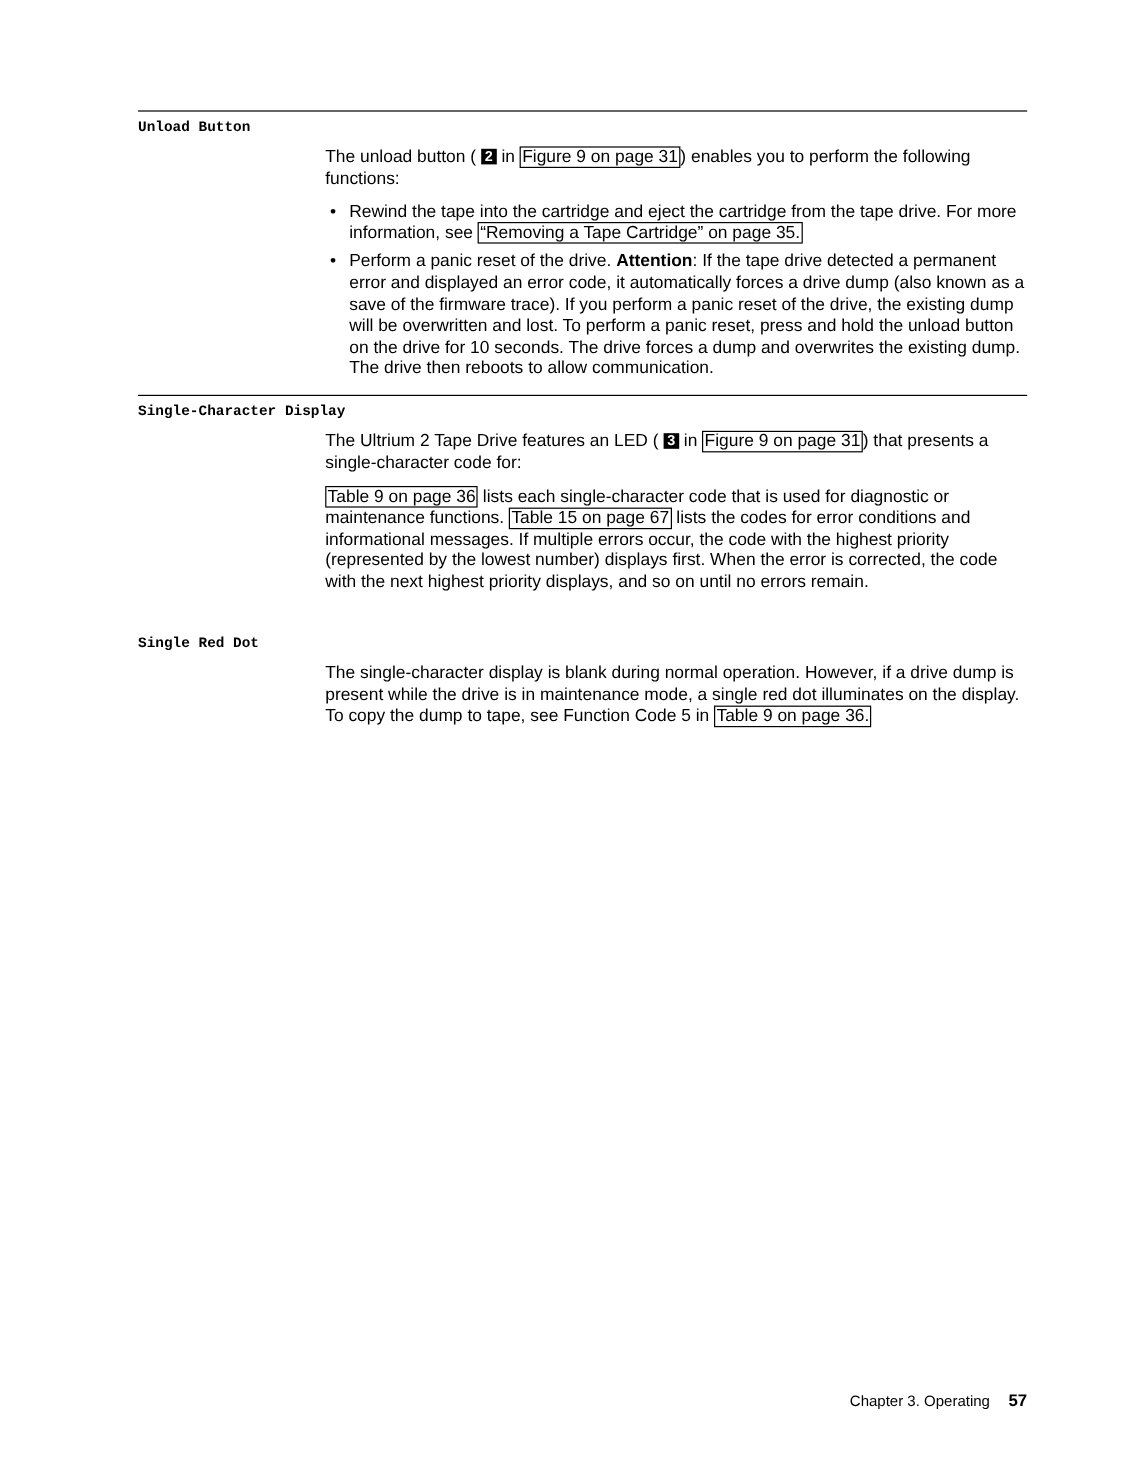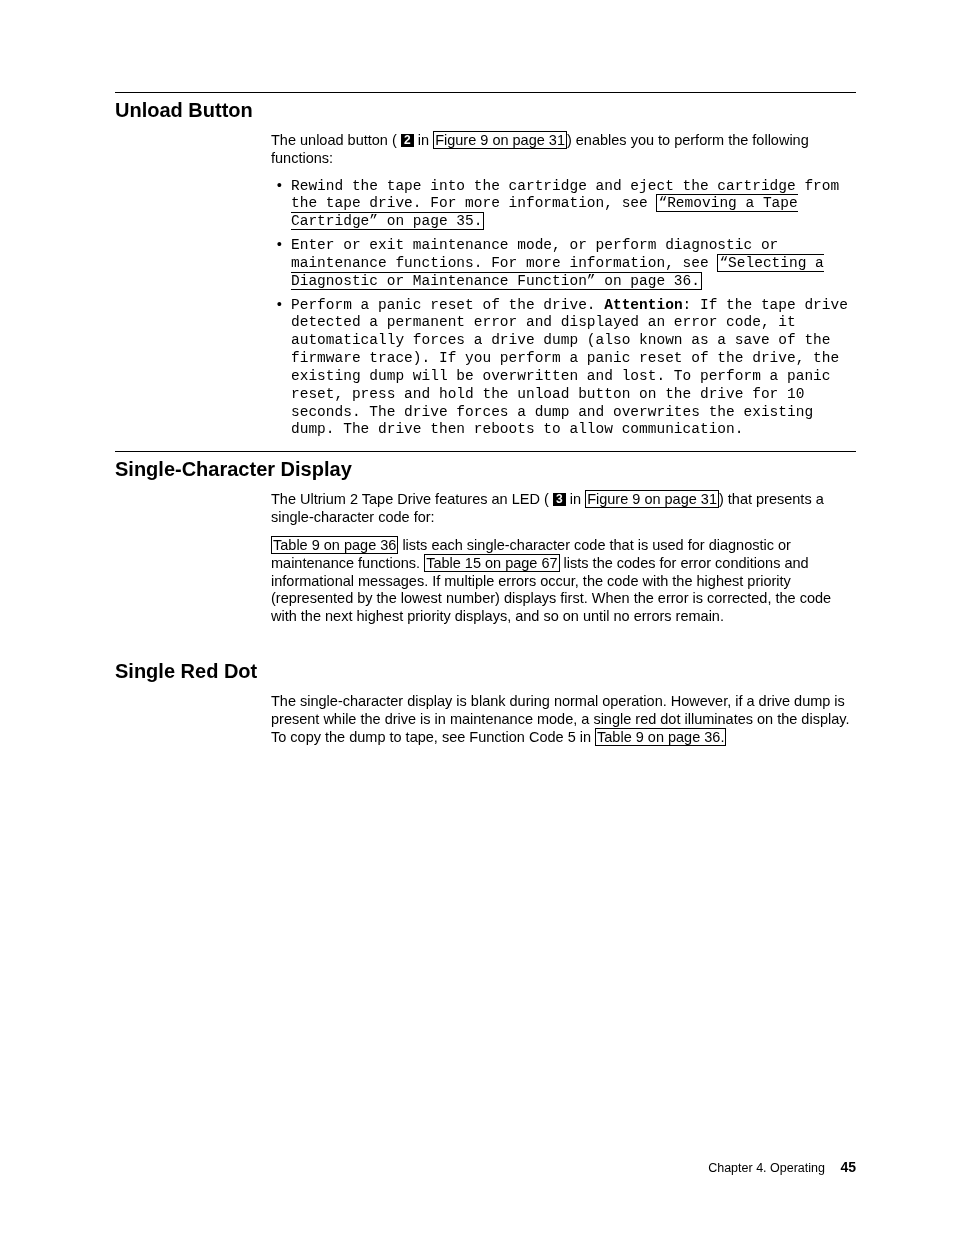--- a/index.html
+++ b/index.html
@@ -16,23 +16,23 @@
     font-family: Arial, Helvetica, sans-serif;
     color: #000;
     position: relative;
   }
   .rule {
     border: none;
     border-top: 1.2px solid #000;
     margin: 0;
   }
   h2.section-heading {
-    font-family: Liberation Sans, sans-serif;
+    font-family: Liberation Mono, monospace;
     font-weight: 700;
-    font-size: 20px;
+    font-size: 12px;
     margin: 6px 0 10px 0;
     text-align: left;
   }
   .body-block {
     margin-left: 156px;
     font-size: 14.5px;
     line-height: 1.23;
     text-align: left;
   }
   .body-block p {
@@ -40,21 +40,20 @@
   }
   ul.doc-list {
     list-style: none;
     padding: 0;
     margin: 0 0 12px 0;
   }
   ul.doc-list > li {
     position: relative;
     padding-left: 20px;
     margin-bottom: 6px;
-    font-family: Liberation Mono, monospace;
   }
   ul.doc-list > li::before {
     content: "•";
     position: absolute;
     left: 4px;
     top: 0;
     font-size: 14.5px;
   }
   .callout {
     display: inline-block;
@@ -105,23 +104,20 @@
       <span>The unload button (</span>
       <span class="callout">2</span>
       <span> in </span><span class="xref">Figure 9 on page 31</span><span>) enables you to perform the following functions:</span>
     </p>
 
     <ul class="doc-list">
       <li>
         <span>Rewind the tape into the cartridge and eject the cartridge from the tape drive. For more information, see </span><span class="xref">“Removing a Tape Cartridge” on page 35.</span>
       </li>
       <li>
-        <span>Enter or exit maintenance mode, or perform diagnostic or maintenance functions. For more information, see </span><span class="xref">“Selecting a Diagnostic or Maintenance Function” on page 36.</span>
-      </li>
-      <li>
         <span>Perform a panic reset of the drive. </span><span class="bold">Attention</span><span>: If the tape drive detected a permanent error and displayed an error code, it automatically forces a drive dump (also known as a save of the firmware trace). If you perform a panic reset of the drive, the existing dump will be overwritten and lost. To perform a panic reset, press and hold the unload button on the drive for 10 seconds. The drive forces a dump and overwrites the existing dump. The drive then reboots to allow communication.</span>
       </li>
     </ul>
   </div>
 
   <hr class="rule">
   <h2 class="section-heading">Single-Character Display</h2>
 
   <div class="body-block">
     <p>
@@ -140,17 +136,17 @@
 
   <h2 class="section-heading">Single Red Dot</h2>
 
   <div class="body-block">
     <p>
       <span>The single-character display is blank during normal operation. However, if a drive dump is present while the drive is in maintenance mode, a single red dot illuminates on the display. To copy the dump to tape, see Function Code 5 in </span><span class="xref">Table 9 on page 36.</span>
     </p>
   </div>
 
   <div class="footer">
-    <span>Chapter 4. Operating</span>
-    <span class="pagenum">45</span>
+    <span>Chapter 3. Operating</span>
+    <span class="pagenum">57</span>
   </div>
 
 </div>
 
 </body></html>

